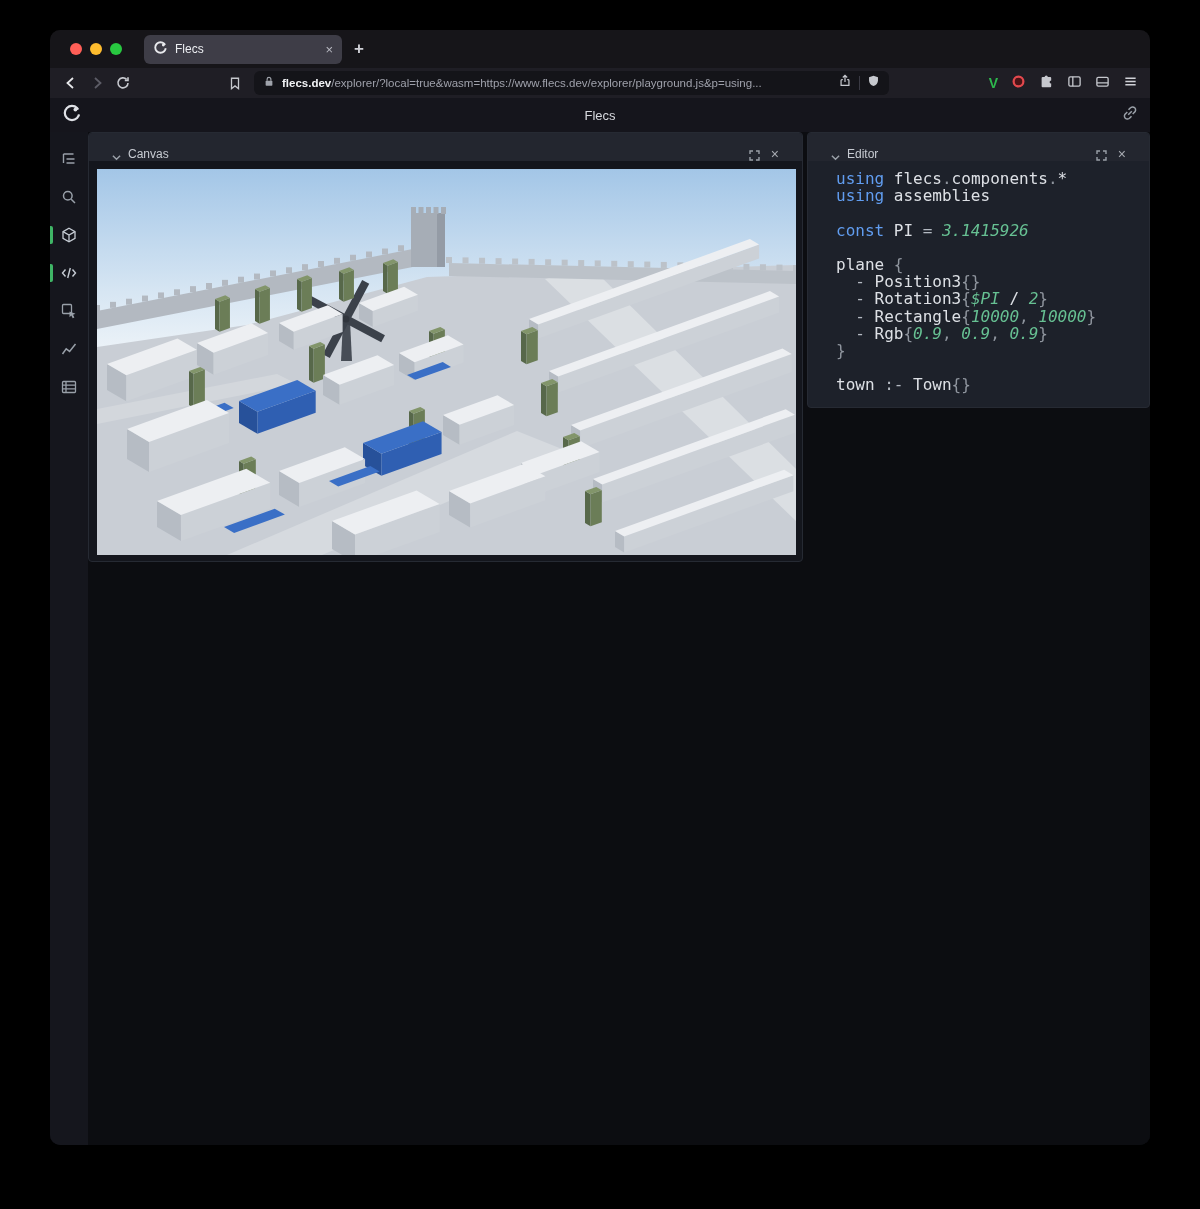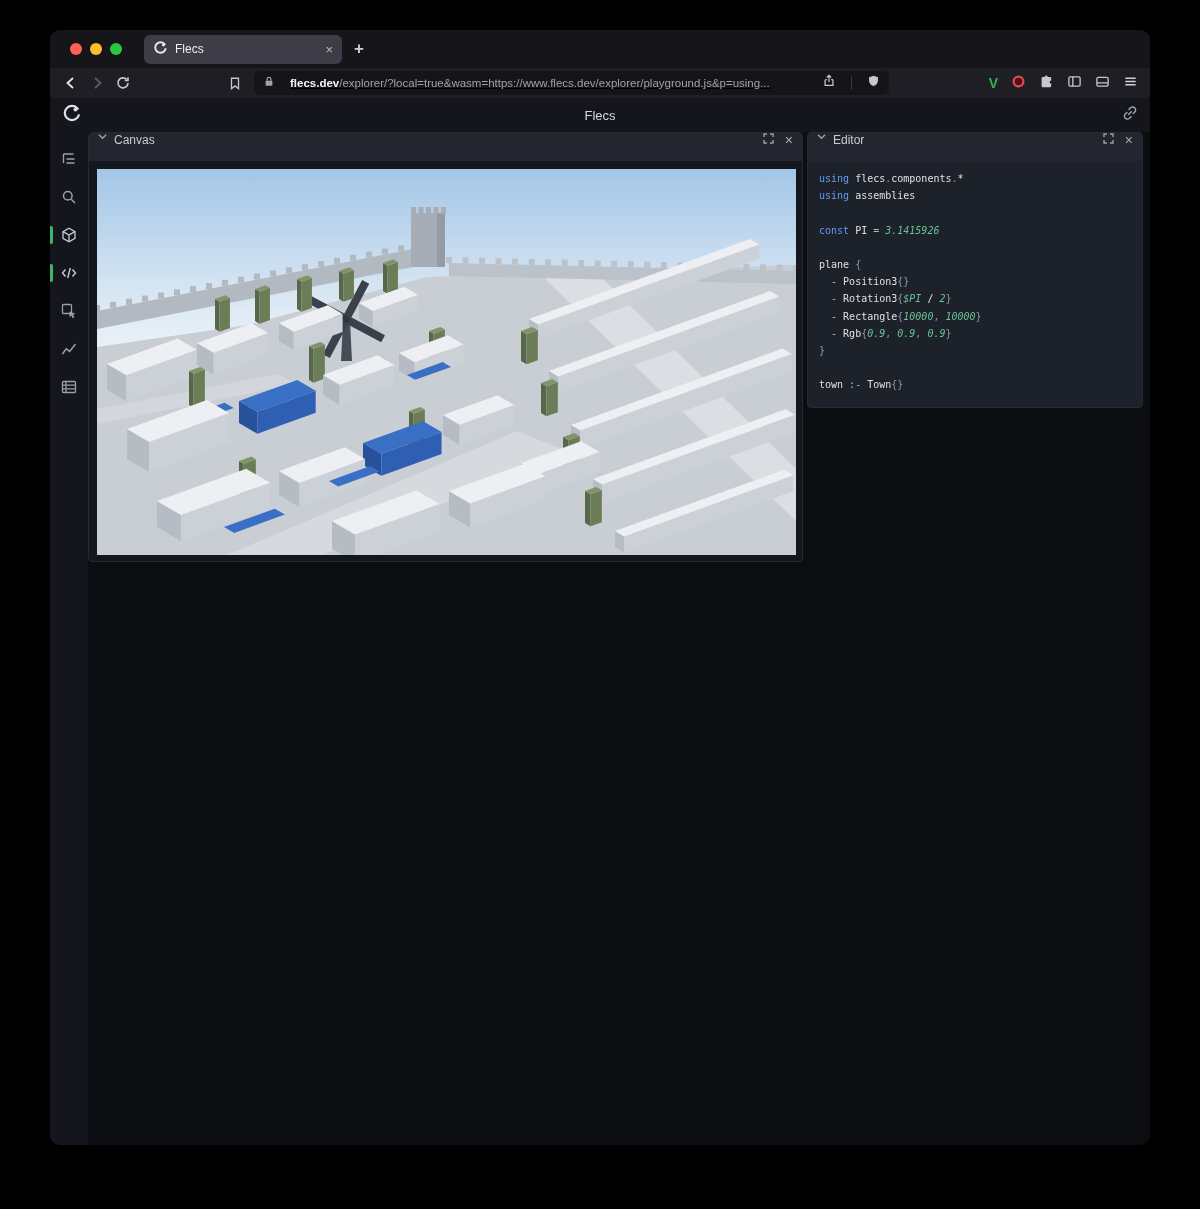--- a/index.html
+++ b/index.html
@@ -22,21 +22,21 @@
   .tab-title { flex:1; font-size:12px; color:#eceef2; white-space:nowrap; overflow:hidden; }
   .tab-close { color:#b9bac2; font-size:13px; line-height:1; cursor:default; }
   .newtab { margin-left:12px; color:#cfd0d6; font-size:17px; font-weight:bold; }
 
   
   .navbar { height:30px; background:#1f1e25; display:flex; align-items:center;
             padding:0 12px 0 8px; flex:none; }
   .nbtn { width:26px; height:24px; display:flex; align-items:center; justify-content:center; }
   .bookmark-btn { margin-left:86px; }
   .urlbar { width:635px; height:24px; margin:0 6px; background:#141419; border-radius:6px;
-            display:flex; align-items:center; padding:0 9px; gap:15px;text-decoration:underline; }
+            display:flex; align-items:center; padding:0 9px; gap:7px; }
   .url-text { flex:1; font-size:11.5px; white-space:nowrap; overflow:hidden; }
   .url-domain { color:#f2f3f6; font-weight:bold; }
   .url-rest { color:#9fa1ab; }
   .url-div { width:1px; height:14px; background:#3a3a44; }
   .nav-spacer { flex:1; }
   .ext-cluster { display:flex; align-items:center; gap:13px; }
   .vimium-v { color:#2db84d; font-weight:bold; font-size:14px; }
 
   
   .app { flex:1; display:flex; flex-direction:column; background:#0c0d11; }
@@ -53,32 +53,32 @@
           position:relative; }
   .slot.active::before { content:''; position:absolute; left:0; top:4px; bottom:4px;
                          width:3px; border-radius:0 2px 2px 0; background:var(--accent-green); }
   .slot svg { stroke:#99a0a9; }
   .slot.active svg { stroke:#c6ccd4; }
 
   .workspace { flex:1; position:relative; background:#0c0d11; }
 
   .panel { position:absolute; border:1px solid #262a33; border-radius:4px; overflow:hidden; }
   .panel-canvas { left:0; top:0; width:715px; height:430px; background:#14161d; }
-  .panel-editor { left:719px; right:7px; top:0; background:#1d212a; }
-  .panel-head { height:28px; background:#23262f; display:flex; align-items:flex-start;
-                gap:7px; padding:0 9px; }
+  .panel-editor { left:719px; right:0; top:0; background:#1d212a; }
+  .panel-head { height:28px; background:#23262f; display:flex; align-items:flex-end;
+                gap:7px; padding:0 23px; }
   .panel-title { font-size:12px; color:#c7cbd2; }
   .ph-spacer { flex:1; }
   .panel-close { color:#a7abb2; font-size:14px; line-height:1; margin-left:4px; }
 
   .canvas-body { padding:8px; }
   svg.scene { display:block; width:699px; height:386px; }
 
-  .editor-body { padding:9px 11px 13px; font-family:"DejaVu Sans Mono", monospace;
-                 font-size:10px; line-height:17.2px; white-space:pre; }
+  .editor-body { padding:9px 28px 13px; font-family:"DejaVu Sans Mono", monospace;
+                 font-size:16px; line-height:17.2px; white-space:pre; }
   .t-kw{ color:var(--code-keyword); } .t-nu{ color:var(--code-number);font-style:italic; }
   .t-pl{ color:var(--code-plain); }  .t-pn{ color:var(--code-punct); }
   .t-op{ color:var(--code-operator); }
 </style>
 </head>
 <body>
 
 <div class="window">
 
   <div class="tabstrip">

